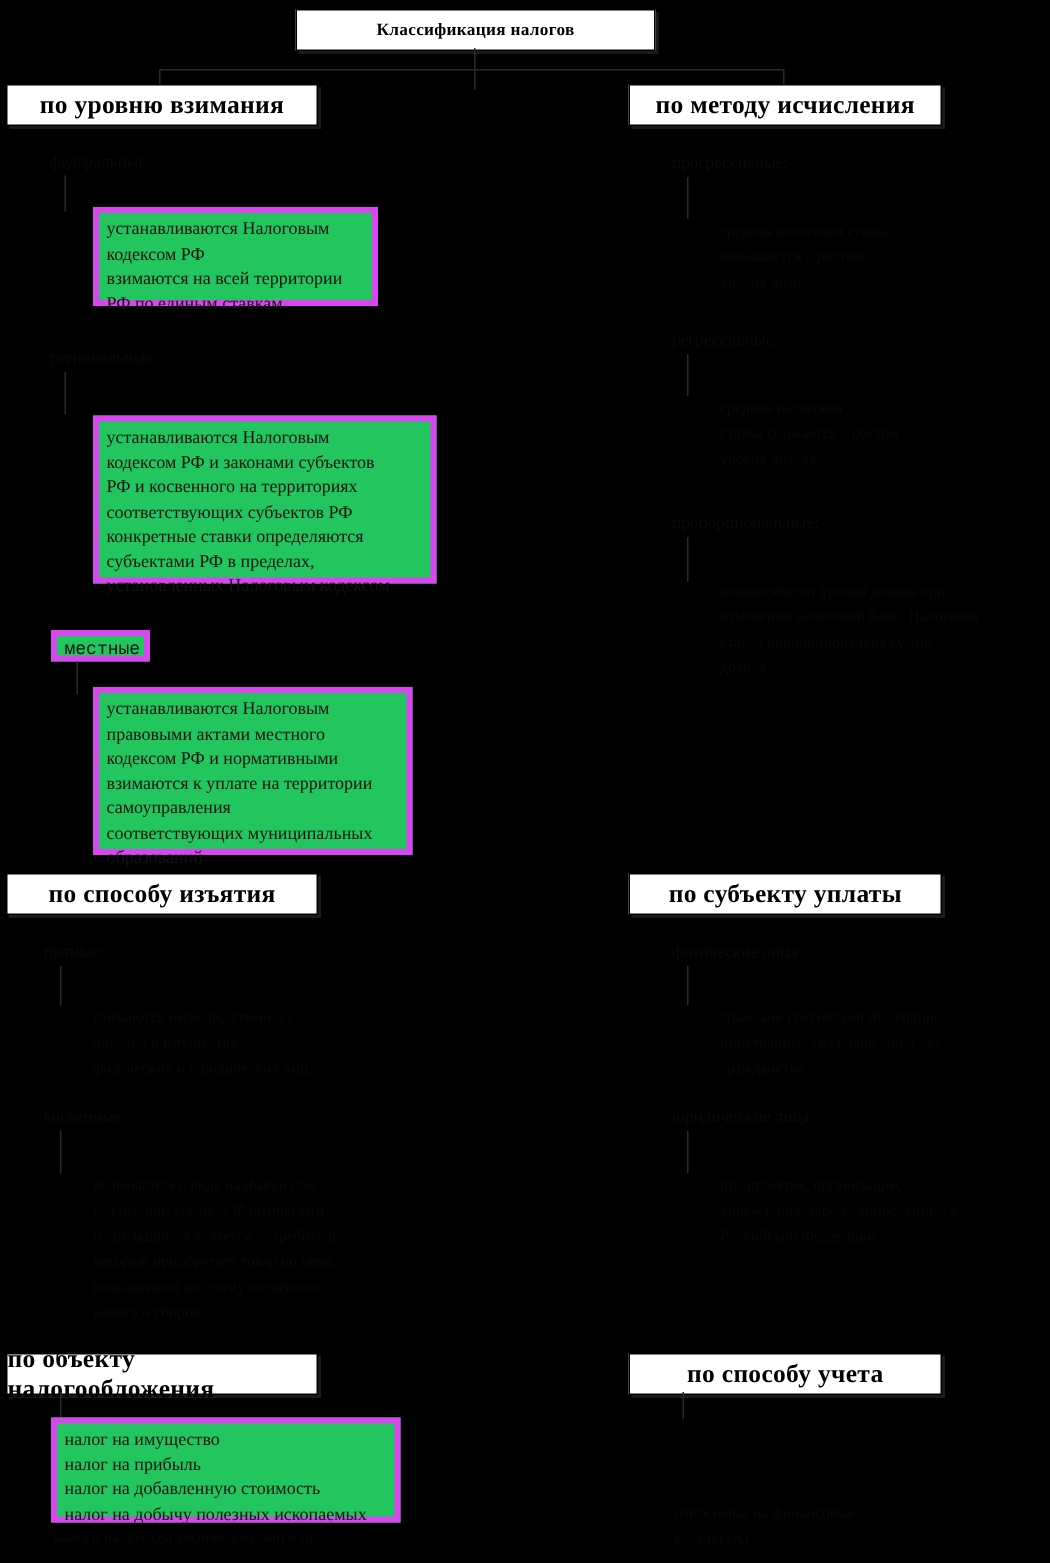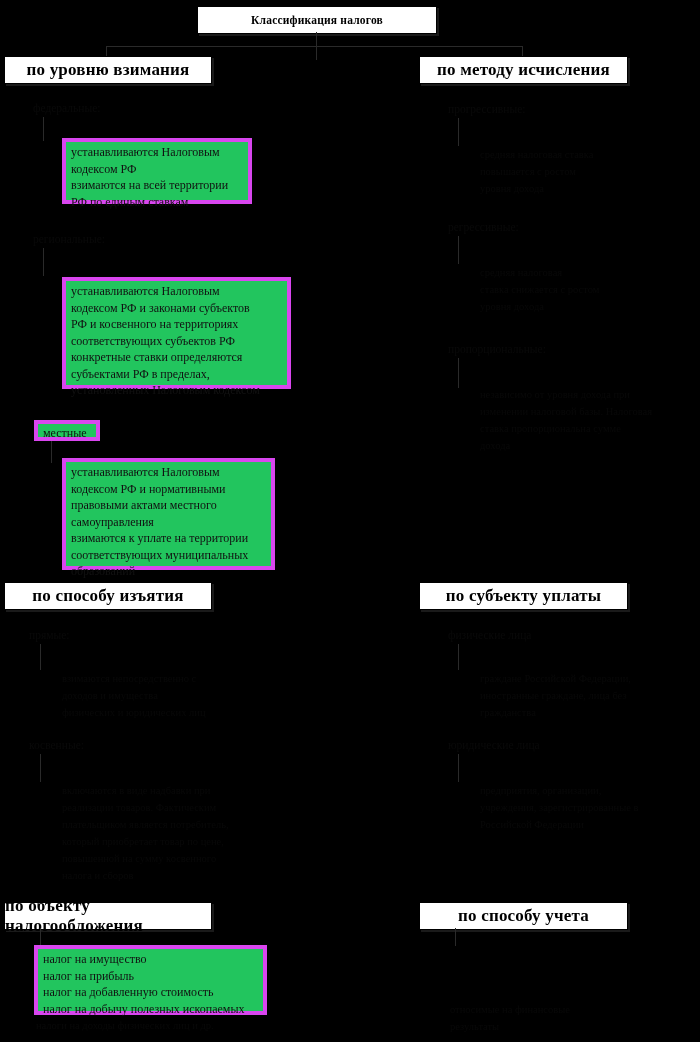--- a/index.html
+++ b/index.html
@@ -56,30 +56,30 @@
   <div class="wbox" style="left:62px;top:277px;width:229px;height:112px;">
     <div>устанавливаются  Налоговым</div>
     <div>кодексом РФ и законами субъектов</div>
     <div>РФ и косвенного на территориях</div>
     <div>соответствующих  субъектов РФ</div>
     <div>конкретные  ставки определяются</div>
     <div>субъектами РФ  в пределах,</div>
     <div>установленных  Налоговым кодексом</div>
   </div>
 
-  <div class="wbox" style="left:34px;top:420px;width:66px;height:21px;padding-top:1px;">
+  <div class="wbox" style="left:34px;top:420px;width:66px;height:21px;padding-top:1px;font-family:Liberation Mono, monospace;">
     <div>местные</div>
   </div>
   <div class="ln lnv" style="left:51px;top:441px;height:22px;"></div>
   <div class="wbox" style="left:62px;top:458px;width:213px;height:112px;">
     <div>устанавливаются  Налоговым</div>
+    <div>правовыми актами местного</div>
     <div>кодексом РФ и нормативными</div>
-    <div>правовыми актами местного</div>
+    <div>взимаются к уплате  на территории</div>
     <div>самоуправления</div>
-    <div>взимаются к уплате  на территории</div>
     <div>соответствующих  муниципальных</div>
     <div>образований</div>
   </div>
 
   <div class="hdr" style="left:419px;top:56px;width:207px;height:26px;">по методу исчисления</div>
 
   <div class="dlabel" style="left:448px;top:102px;">прогрессивные:</div>
   <div class="ln lnv" style="left:458px;top:118px;height:28px;"></div>
   <div class="dtext" style="left:480px;top:146px;width:190px;">
     <div>средняя налоговая ставка</div>

